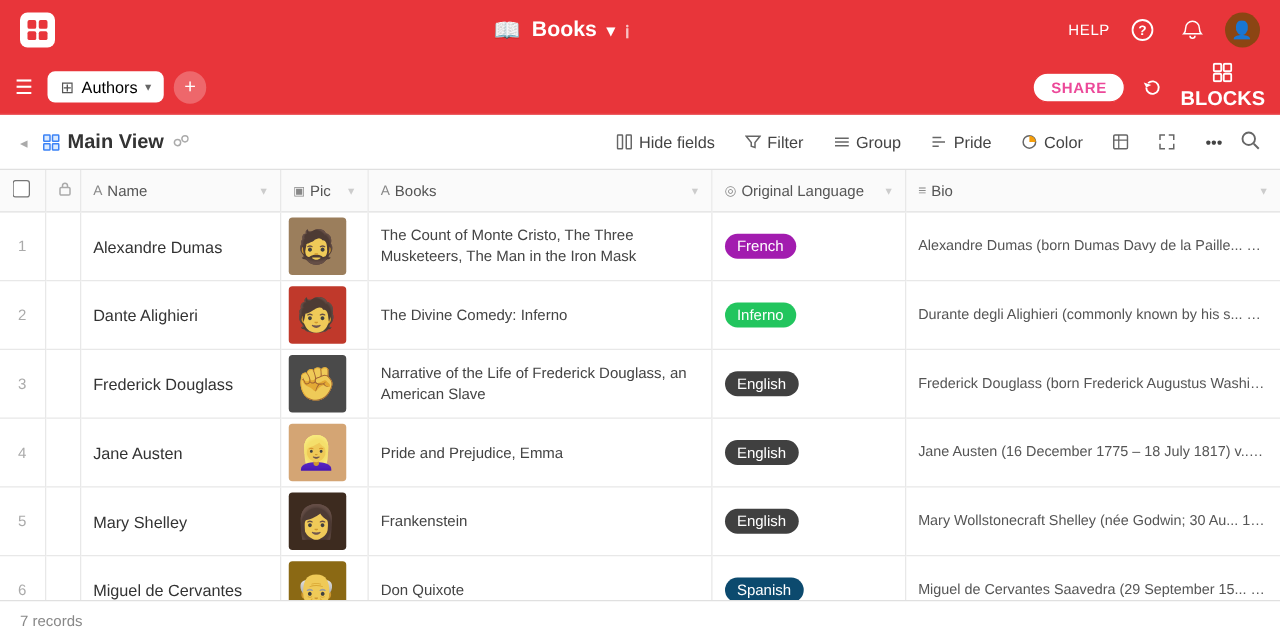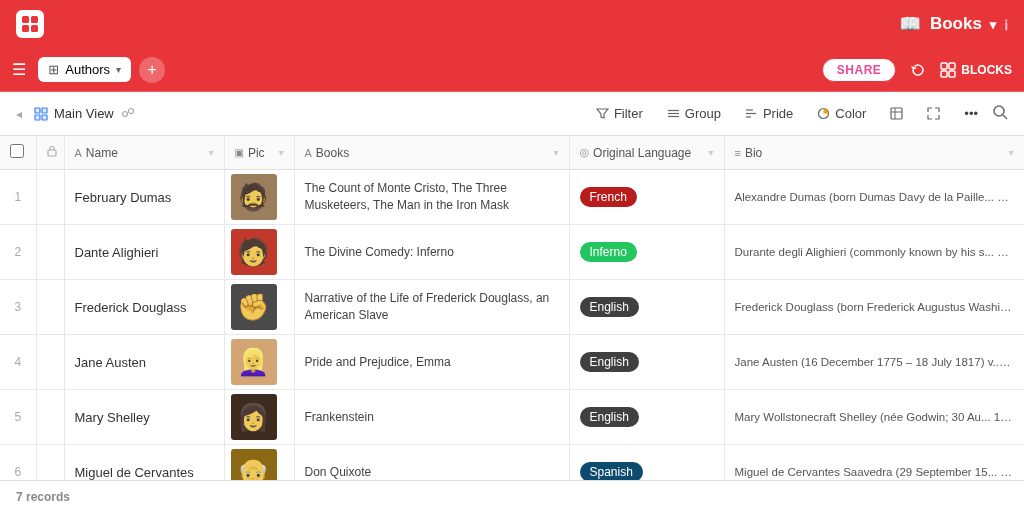--- a/index.html
+++ b/index.html
@@ -67,34 +67,34 @@
     }
     .toolbar-icon-btn {
       color: white;
       font-size: 15px;
       cursor: pointer;
       display: flex; align-items: center; gap: 4px;
       padding: 4px 6px;
     }
     .blocks-btn {
       display: flex; align-items: center; gap: 5px;
-      color: white; font-size: 12px; font-weight: 600; cursor: pointer;
+      color: white; font-size: 16px; font-weight: 600; cursor: pointer; flex-direction: column;
     }
 
     
     .second-toolbar {
       background: white;
       height: 44px;
       display: flex;
       align-items: center;
       padding: 0 16px;
       gap: 4px;
       border-bottom: 1px solid #e0e0e0;
     }
-    .view-dropdown { display: flex; align-items: center; gap: 6px; font-size: 13px; font-weight: 400; color: #333; cursor: pointer; padding: 4px 8px; border-radius: 4px; }
+    .view-dropdown { display: flex; align-items: center; gap: 6px; font-size: 16px; font-weight: 700; color: #333; cursor: pointer; padding: 4px 8px; border-radius: 4px; }
     .toolbar-action {
       display: flex; align-items: center; gap: 5px;
       padding: 5px 10px; border-radius: 4px; cursor: pointer;
       color: #444; font-size: 13px;
     }
     .toolbar-search { margin-left: auto; cursor: pointer; color: #555; font-size: 15px; }
 
     
     .table-wrapper { background: white; overflow: hidden; height: calc(512px - 48px - 44px - 44px - 32px); }
     table { width: 100%; border-collapse: collapse; table-layout: fixed; }
@@ -131,37 +131,36 @@
     .pic-cell { padding: 4px 6px; }
     .books-cell { font-size: 12px; color: #444; line-height: 1.4; }
     .lang-badge {
       display: inline-block;
       padding: 3px 10px;
       border-radius: 12px;
       font-size: 12px;
       font-weight: 500;
       color: white;
     }
-    .lang-french { background: #b91c1c; }
+    .lang-french { background: #a21caf; }
     .lang-italian { background: #22c55e; }
     .lang-english { background: #404040; }
     .lang-spanish { background: #0c4a6e; }
     .bio-cell { font-size: 11.5px; color: #555; line-height: 1.4; overflow: hidden; white-space: nowrap; text-overflow: ellipsis; max-width: 280px; }
 
     
     .bottom-bar {
       background: white;
       height: 32px;
       display: flex;
       align-items: center;
       padding: 0 16px;
       border-top: 1px solid #e0e0e0;
       font-size: 12px;
       color: #888;
-      font-weight: bold;
     }
 
     
     .th-icon { font-size: 11px; margin-right: 4px; color: #888; }
     .th-content { display: flex; align-items: center; justify-content: space-between; }
     .th-label { display: flex; align-items: center; }
     .th-sort { color: #ccc; font-size: 10px; cursor: pointer; }
 
     
     .portrait { width: 46px; height: 46px; border-radius: 3px; display: flex; align-items: center; justify-content: center; font-size: 22px; }
@@ -181,20 +180,38 @@
         <rect x="10" y="10" width="7" height="7" rx="1.5" fill="#e8353a"></rect>
       </svg>
     </div>
   </div>
   <div class="top-header-center">
     <span class="books-icon">📖</span>
     <span>Books</span>
     <span style="font-size:13px; cursor:pointer;">▾</span>
     <span class="info-icon">ℹ</span>
   </div>
+  <div class="top-header-right">
+    <span class="help-text">HELP</span>
+    <div class="icon-btn">
+      <svg width="18" height="18" viewBox="0 0 18 18" fill="white">
+        <circle cx="9" cy="9" r="8" stroke="white" stroke-width="1.5" fill="none"></circle>
+        <text x="9" y="13" text-anchor="middle" fill="white" font-size="11" font-weight="bold">?</text>
+      </svg>
+    </div>
+    <div class="icon-btn">
+      <svg width="18" height="18" viewBox="0 0 18 18" fill="white">
+        <path d="M9 2a5.5 5.5 0 0 0-5.5 5.5c0 2.5-1 4-1.5 4.5h14c-.5-.5-1.5-2-1.5-4.5A5.5 5.5 0 0 0 9 2z" stroke="white" stroke-width="1.2" fill="none"></path>
+        <path d="M7 13.5a2 2 0 0 0 4 0" stroke="white" stroke-width="1.2" fill="none"></path>
+      </svg>
+    </div>
+    <div class="avatar">
+      <span style="color:white; font-size:14px;">👤</span>
+    </div>
+  </div>
 </div>
 
 <div class="toolbar">
   <span class="hamburger">☰</span>
   <div class="view-tab">
     <span style="color:#555; font-size:13px;">⊞</span>
     <span>Authors</span>
     <span class="chevron">▾</span>
   </div>
   <div class="add-btn">
@@ -230,20 +247,27 @@
     </svg>
     <span>Main View</span>
     <svg width="14" height="14" viewBox="0 0 14 14" fill="none">
       <circle cx="5" cy="7" r="2.5" stroke="#aaa" stroke-width="1.2"></circle>
       <circle cx="11" cy="4" r="2.5" stroke="#aaa" stroke-width="1.2"></circle>
     </svg>
   </div>
   <div style="flex:1;"></div>
   <div class="toolbar-action">
     <svg width="13" height="13" viewBox="0 0 13 13" fill="none">
+      <rect x="1" y="1" width="4" height="11" rx="0.5" stroke="#666" stroke-width="1.2"></rect>
+      <rect x="8" y="1" width="4" height="11" rx="0.5" stroke="#666" stroke-width="1.2"></rect>
+    </svg>
+    <span>Hide fields</span>
+  </div>
+  <div class="toolbar-action">
+    <svg width="13" height="13" viewBox="0 0 13 13" fill="none">
       <path d="M1 2h11l-4 5v4l-3-1V7L1 2z" stroke="#666" stroke-width="1.2" fill="none"></path>
     </svg>
     <span>Filter</span>
   </div>
   <div class="toolbar-action">
     <svg width="13" height="13" viewBox="0 0 13 13" fill="none">
       <line x1="1" y1="3.5" x2="12" y2="3.5" stroke="#666" stroke-width="1.2"></line>
       <line x1="1" y1="6.5" x2="12" y2="6.5" stroke="#666" stroke-width="1.2"></line>
       <line x1="1" y1="9.5" x2="12" y2="9.5" stroke="#666" stroke-width="1.2"></line>
     </svg>
@@ -347,21 +371,21 @@
             </div>
             <span class="th-sort">▾</span>
           </div>
         </th>
       </tr>
     </thead>
     <tbody id="table-body">
     <tr>
     <td class="row-num">1</td>
     <td></td>
-    <td class="author-name">February Dumas</td>
+    <td class="author-name">Alexandre Dumas</td>
     <td class="pic-cell">
       <div class="portrait" style="background:#9b7e5c;">
         <span style="font-size:26px; filter:grayscale(0.3);">🧔</span>
       </div>
     </td>
     <td class="books-cell">The Count of Monte Cristo, The Three Musketeers, The Man in the Iron Mask</td>
     <td>
       <span class="lang-badge lang-french">French</span>
     </td>
     <td class="bio-cell">Alexandre Dumas (born Dumas Davy de la Paille... July 1802 – 5 December 1870), also known as Al...</td>

